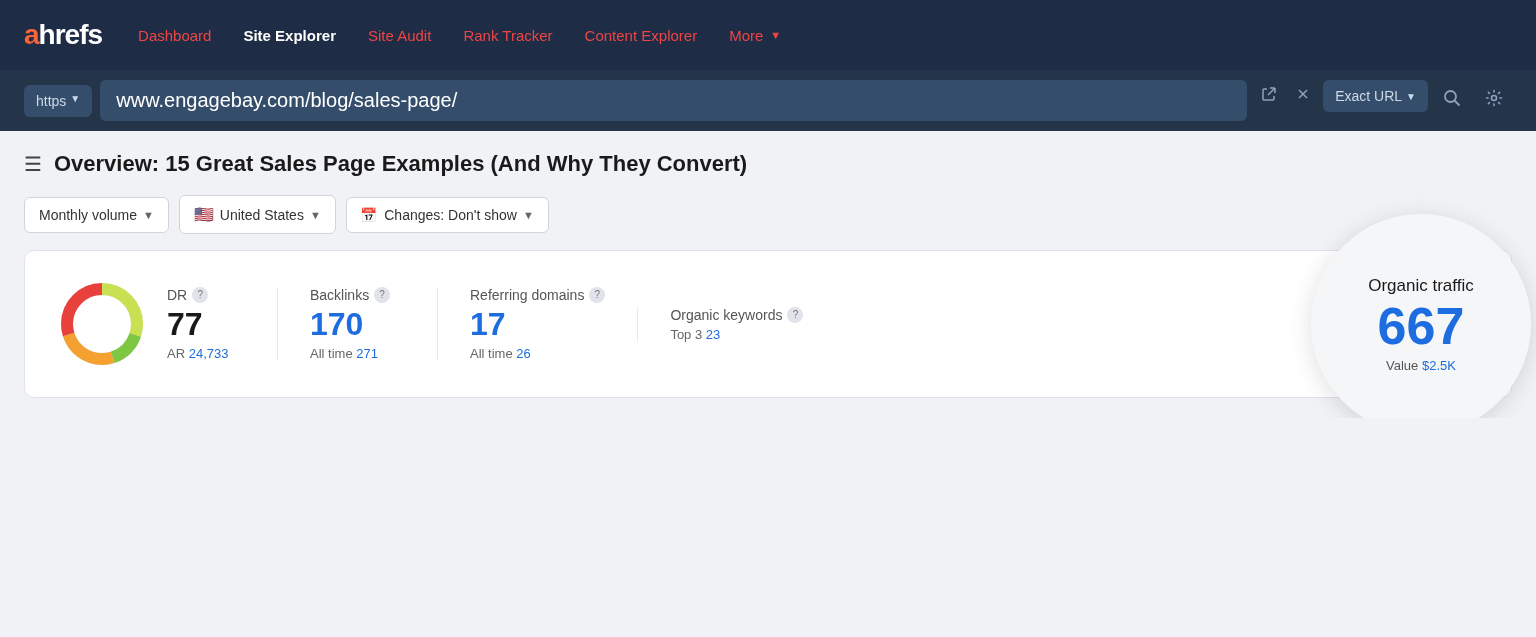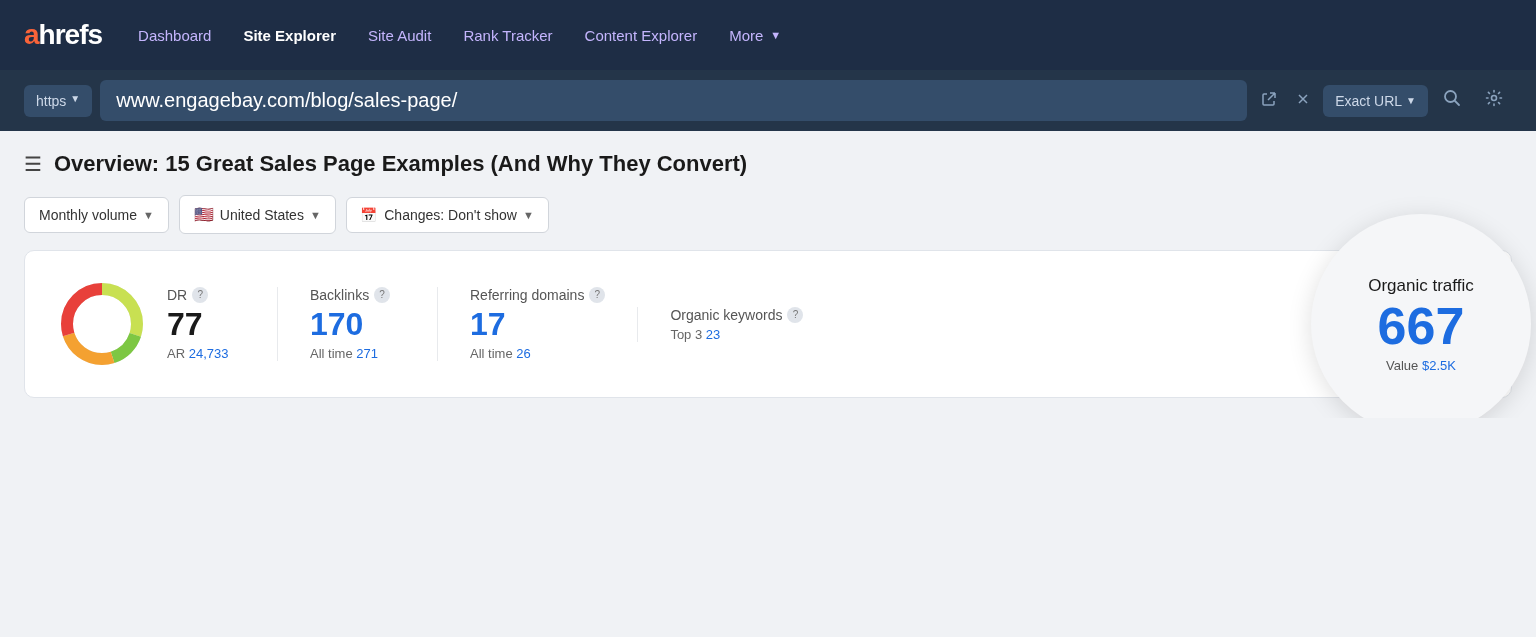--- a/index.html
+++ b/index.html
@@ -20,21 +20,21 @@
       margin-right: 18px;
       font-size: 28px;
       font-weight: 700;
       color: #fff;
       letter-spacing: -1px;
     }
     .logo-a {
       color: #f96339;
     }
     .nav-item {
-      color: #c4b5fd;
+      color: #ef4444;
       font-size: 15px;
       padding: 8px 14px;
       cursor: pointer;
       border-radius: 4px;
       white-space: nowrap;
     }
     .nav-item.active { color: #fff; font-weight: 600; }
     .nav-more {
       display: flex;
       align-items: center;
@@ -67,21 +67,21 @@
       background: #344d6a;
       border: none;
       border-radius: 6px;
       padding: 9px 16px;
       font-size: 20px;
       color: #fff;
       outline: none;
     }
     .url-actions {
       display: flex;
-      align-items: center;
+      align-items: flex-start;
       gap: 6px;
     }
     .url-icon-btn {
       background: none;
       border: none;
       color: #8ba3be;
       cursor: pointer;
       padding: 6px;
       font-size: 16px;
       border-radius: 4px;

